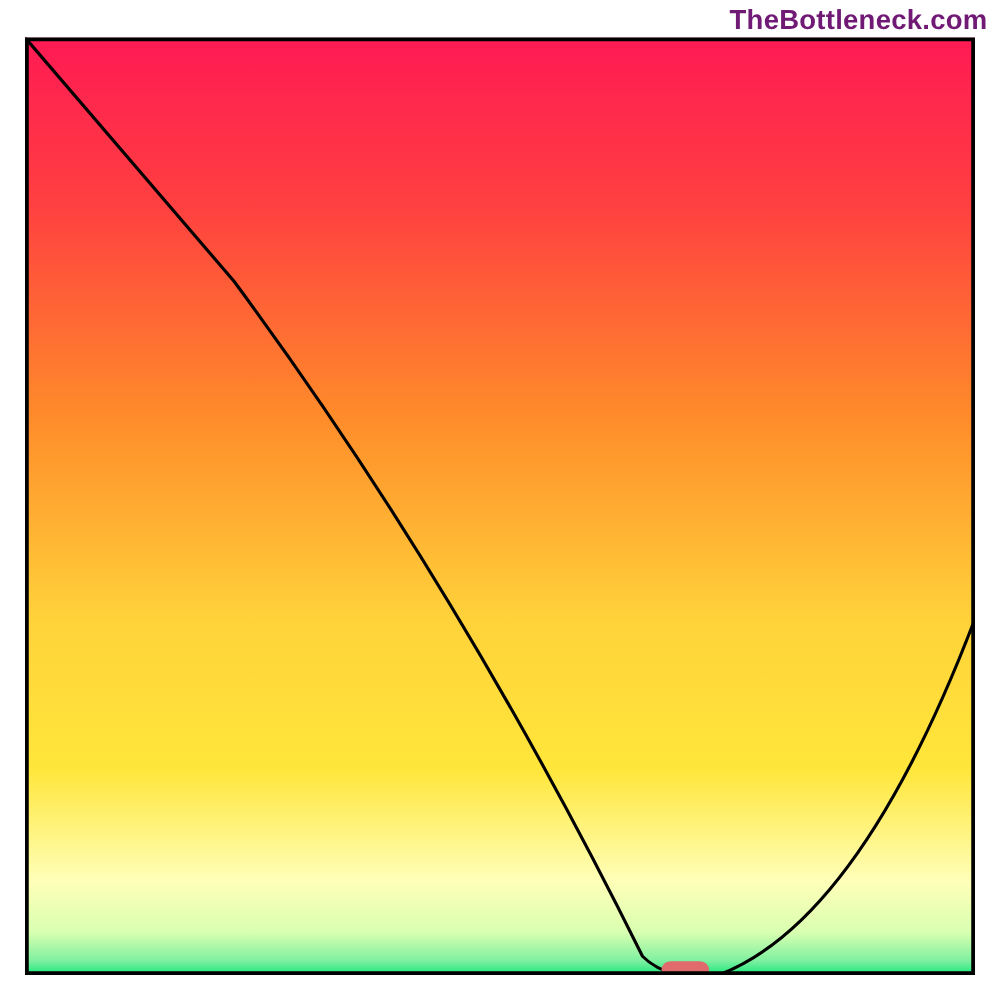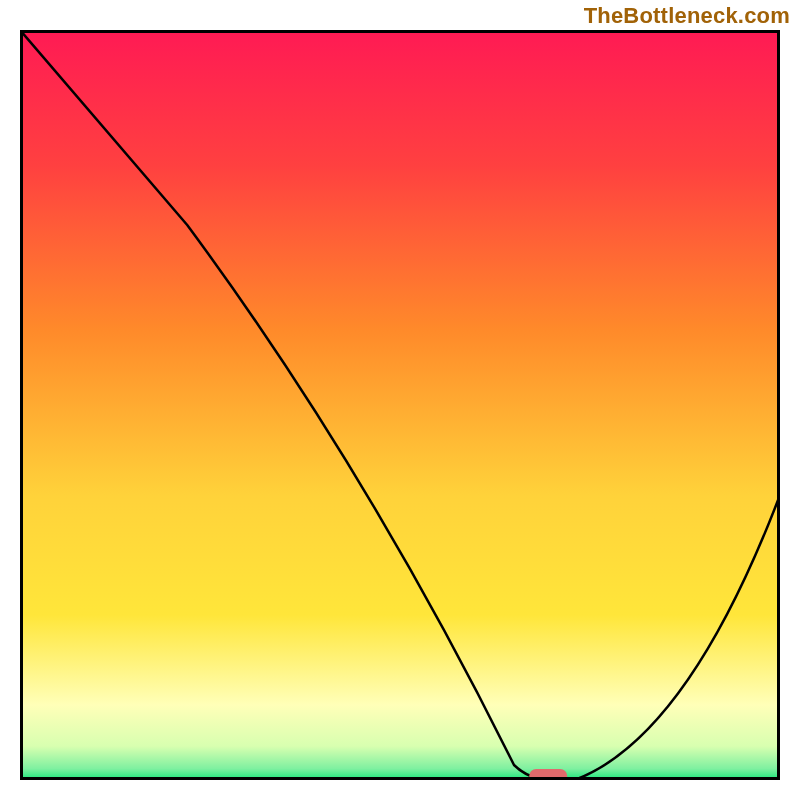--- a/index.html
+++ b/index.html
@@ -17,21 +17,21 @@
     width: 800px;
     height: 800px;
   }
   .attribution {
     position: absolute;
     top: 3px;
     right: 10px;
     font-family: Arial, Helvetica, sans-serif;
     font-size: 22px;
     font-weight: 600;
-    color: #a16207;
+    color: #701a75;
     letter-spacing: 0.2px;
     margin-left: 38px;
   }
   .chart {
     position: absolute;
     left: 20px;
     top: 30px;
     width: 760px;
     height: 750px;
   }

